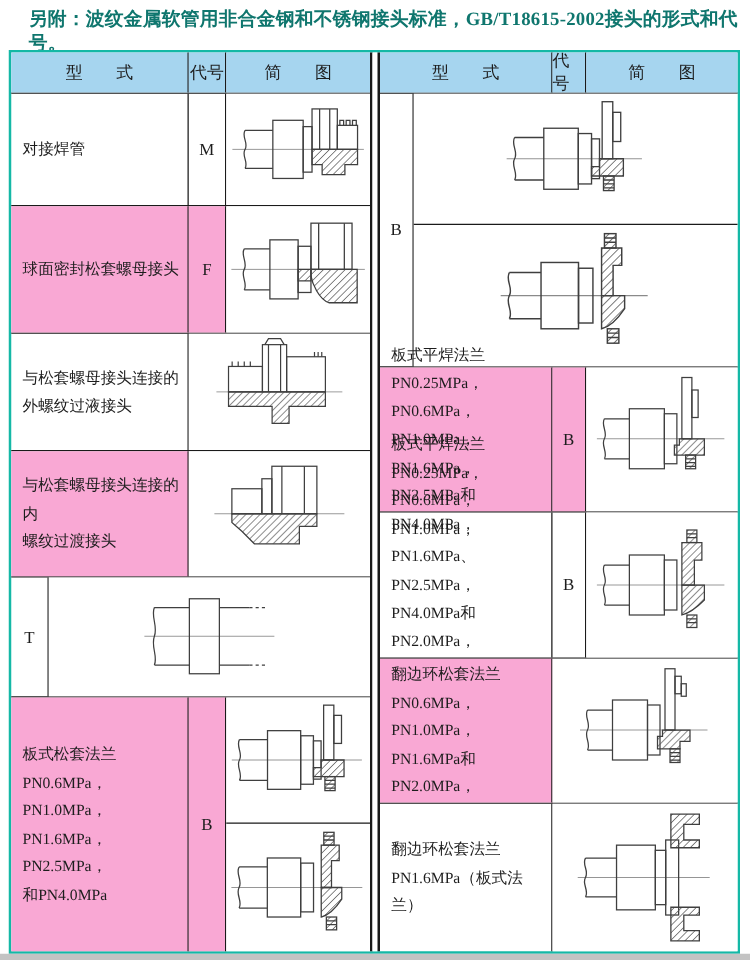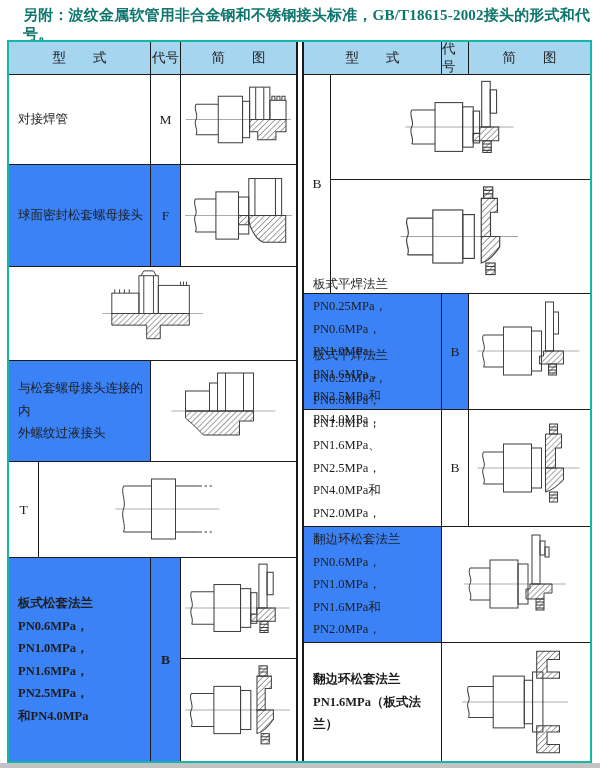--- a/index.html
+++ b/index.html
@@ -14,40 +14,40 @@
   }
   .tablewrap{
     position:absolute;left:7px;top:40px;width:585px;height:723px;
     border:2px solid #14b8a6;box-sizing:border-box;display:flex;background:#fff;
   }
   .half{display:flex;flex-direction:column;box-sizing:border-box;}
   .half.left{width:289px;border-right:2px solid #1a1a1a;}
   .divider{width:4px;background:#fff;}
   .half.right{flex:1;border-left:2px solid #1a1a1a;}
   .row{display:flex;border-bottom:1px solid #1a1a1a;box-sizing:border-box;min-height:0;}
-  .row.last{border-bottom:none;flex:1;font-weight:bold;}
+  .row.last{border-bottom:none;flex:1;}
   .c{box-sizing:border-box;min-width:0;}
   .c.type{
     width:142px;border-right:1px solid #1a1a1a;display:flex;align-items:center;
     padding:4px 4px 4px 9px;font-size:12.5px;line-height:1.8;white-space:pre-line;
   }
   .half.right .c.type{width:138px;}
   .c.code{
     width:30px;border-right:1px solid #1a1a1a;display:flex;align-items:center;
     justify-content:center;font-size:13.5px;
   }
   .half.right .c.code{width:27px;}
   .c.diag{flex:1;background:#fff;display:flex;align-items:stretch;}
   .c.diag.split{flex-direction:column;}
   .sub{display:flex;min-height:0;}
   .sub.top{border-bottom:1px solid #1a1a1a;}
   .sub.bot{flex:1;}
   .hdr .c{background:#a6d5ef;display:flex;align-items:center;justify-content:center;
     font-size:13.5px;padding:0;white-space:normal;}
-  .bg-y .c.type,.bg-y .c.code{background:#3b82f6;}
+  .bg-y .c.type,.bg-y .c.code{background:#f9a8d4;}
   svg.dwg{width:100%;height:100%;display:block;}
   .ln{stroke:#3f3f3f;fill:none;stroke-width:1;}
   .cl{stroke:#8a8a8a;stroke-width:0.7;}
   .ht{fill:url(#hatch);stroke:#3f3f3f;stroke-width:1;}
   .edge{position:absolute;left:0;bottom:0;width:600px;height:5px;background:#c3c3c3;}
 </style>
 </head>
 <body>
 
 <svg width="0" height="0" style="position:absolute" aria-hidden="true">
@@ -99,37 +99,39 @@
           <rect class="ln" x="56" y="31" width="10" height="36"></rect>
           <rect class="ln" x="66" y="13" width="32" height="36"></rect>
           <path class="ln" d="M72 13 V49 M92 13 V49"></path>
           <path class="ht" d="M66 49 H102 V75 H80 C72 72 67 60 66 54 Z"></path>
           <path class="ht" d="M56 49 H66 V58 H56 Z"></path>
         </svg>
       </div>
     </div>
 
     <div class="row" style="height:94px">
+      <div class="c type">与松套螺母接头连接的
+外螺纹过液接头</div>
       <div class="c diag">
         <svg class="dwg" viewBox="0 0 112 96" preserveAspectRatio="xMidYMid meet">
           <line class="cl" x1="4" y1="48" x2="108" y2="48"></line>
           <rect class="ln" x="14" y="27" width="28" height="21"></rect>
           <path class="ln" d="M17 27 V23 M22 27 V23 M27 27 V23 M32 27 V23"></path>
           <rect class="ln" x="42" y="9" width="20" height="39"></rect>
           <path class="ln" d="M47 9 V48 M57 9 V48 M44 9 L47 4 H57 L60 9"></path>
           <rect class="ln" x="62" y="19" width="32" height="29"></rect>
           <path class="ln" d="M85 19 V15 M88 19 V15 M91 19 V15"></path>
           <path class="ht" d="M14 48 H94 V60 H64 V74 H50 V60 H14 Z"></path>
         </svg>
       </div>
     </div>
 
     <div class="row bg-y" style="height:101px">
       <div class="c type">与松套螺母接头连接的内
-外螺纹过液接头</div>
+螺纹过渡接头</div>
       <div class="c diag">
         <svg class="dwg" viewBox="0 0 112 100" preserveAspectRatio="xMidYMid meet">
           <line class="cl" x1="4" y1="50" x2="108" y2="50"></line>
           <rect class="ln" x="18" y="30" width="24" height="20"></rect>
           <rect class="ln" x="42" y="22" width="8" height="28"></rect>
           <rect class="ln" x="50" y="12" width="36" height="38"></rect>
           <path class="ln" d="M58 12 V50 M76 12 V50"></path>
           <path class="ht" d="M18 50 H86 V60 H72 V74 H36 L26 64 L18 57 Z"></path>
         </svg>
       </div>

